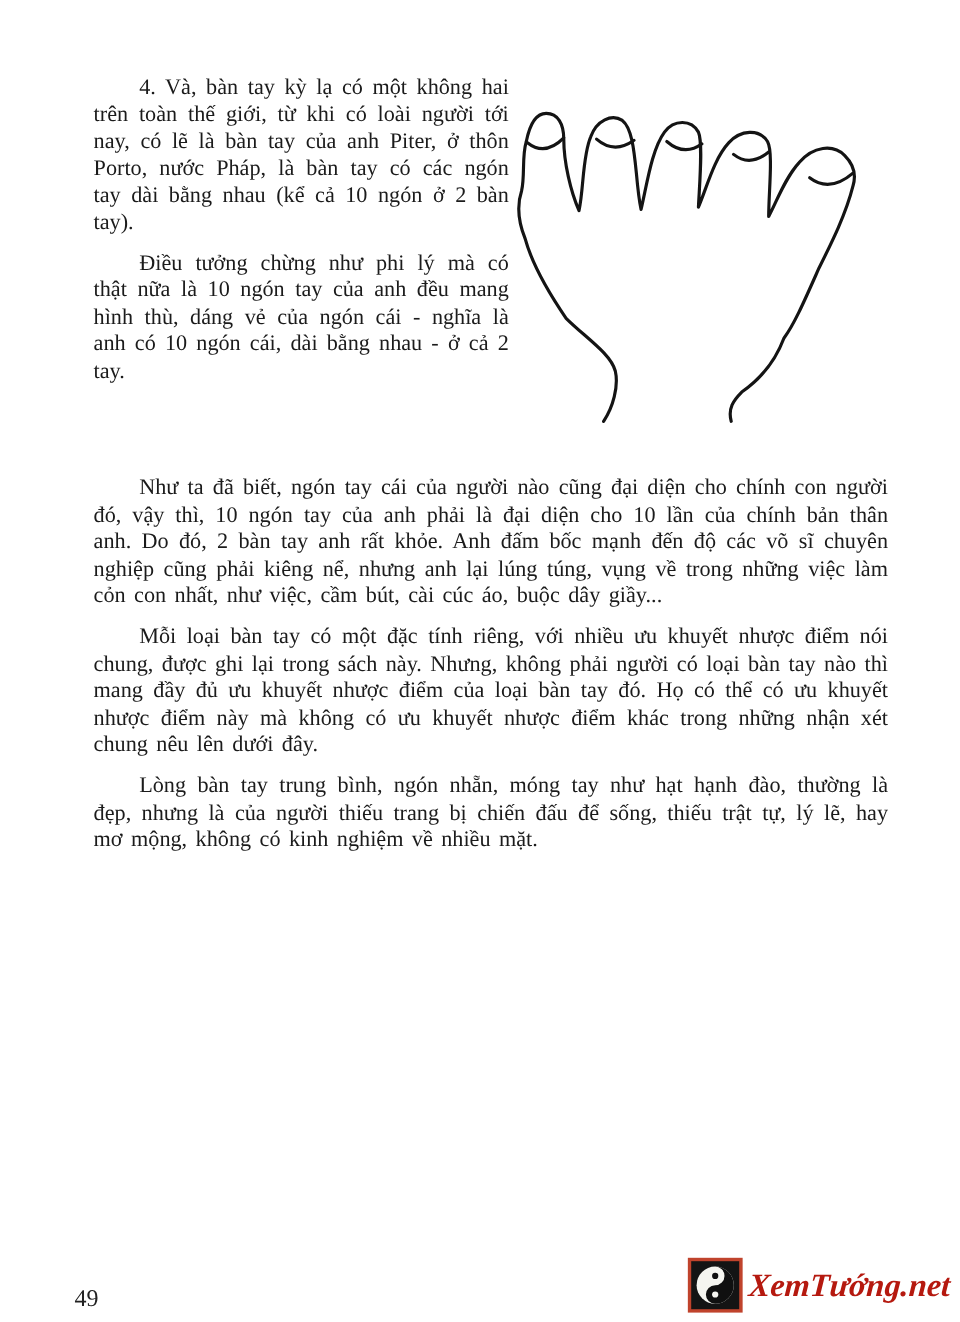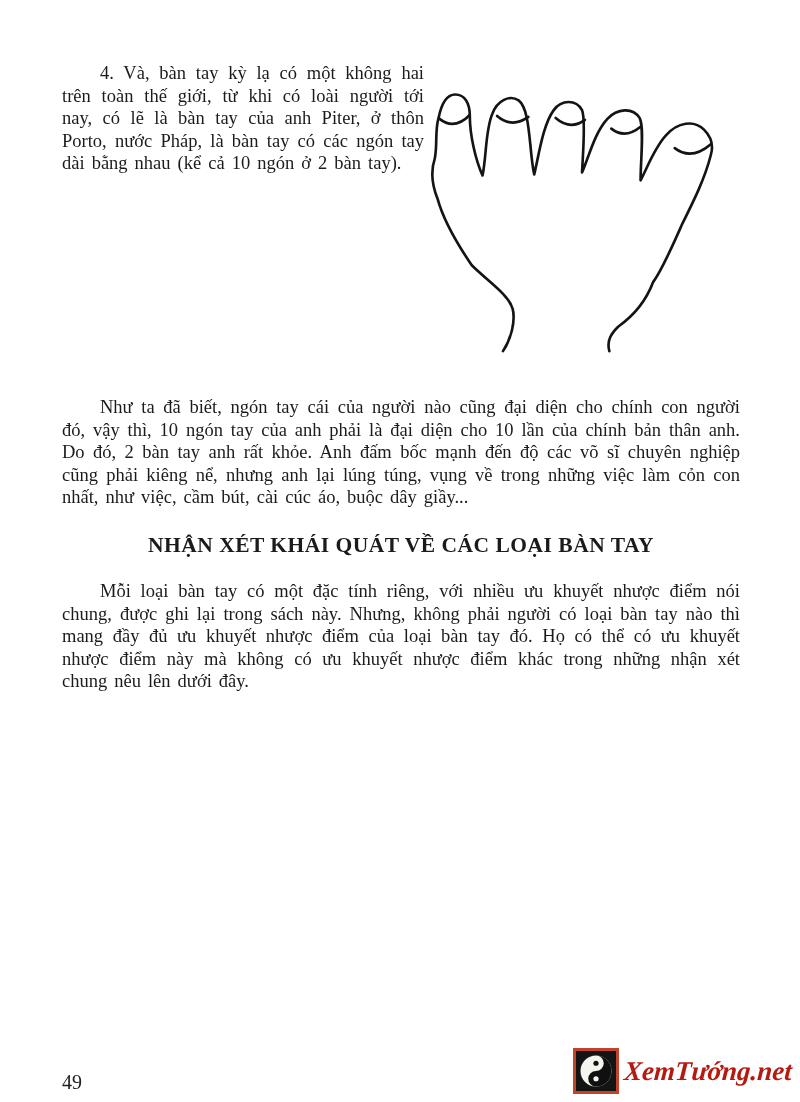--- a/index.html
+++ b/index.html
@@ -7,21 +7,21 @@
     width: 800px; height: 1102px;
     background: #ffffff;
     font-family: "Liberation Serif", serif;
     color: #1b1b1b;
     position: relative;
     overflow: hidden;
   }
   .page { padding: 62px 60px 0 62px; }
 
   .para {
-    margin: 0 0 11px 0;
+    margin: 0 0 11px 16px;
     text-align: justify;
     font-size: 18.5px;
     line-height: 22.6px;
     word-spacing: 0.13em;
   }
   .indent { text-indent: 38px; }
 
   .top-section { display: flex; }
   .col-left { width: 362px; flex: none; }
   .figure-wrap {
@@ -69,20 +69,21 @@
   svg { display: block; }
 </style>
 </head>
 <body>
 
 <div class="page">
 
   <div class="top-section">
     <div class="col-left">
       <p class="para indent">4. Và, bàn tay kỳ lạ có một không hai trên toàn thế giới, từ khi có loài người tới nay, có lẽ là bàn tay của anh Piter, ở thôn Porto, nước Pháp, là bàn tay có các ngón tay dài bằng nhau (kể cả 10 ngón ở 2 bàn tay).</p>
+      <p class="para indent">Điều tưởng chừng như phi lý mà có thật nữa là 10 ngón tay của anh đều mang hình thù, dáng vẻ của ngón cái - nghĩa là anh có 10 ngón cái, dài bằng nhau - ở cả 2 tay.</p>
     </div>
     <div class="figure-wrap">
       <svg width="318" height="322" viewBox="0 0 320 330" fill="none" stroke="#141414" stroke-width="2.7" stroke-linecap="round" stroke-linejoin="round">
         <path d="M 78,284
                  C 86,272 91,254 88,241
                  C 84,226 62,212 46,196
                  C 31,174 17,150 11,128
                  C 5,113 4,99 8,87
                  C 11,74 8,58 12,45
                  C 15,30 20,21 29,21
@@ -109,25 +110,25 @@
         <path d="M 72,43 Q 87,56 104,44"></path>
         <path d="M 132,45 Q 147,58 162,47"></path>
         <path d="M 189,56 Q 203,67 219,54"></path>
         <path d="M 254,76 Q 271,89 291,72"></path>
       </svg>
     </div>
   </div>
 
   <p class="para indent">Như ta đã biết, ngón tay cái của người nào cũng đại diện cho chính con người đó, vậy thì, 10 ngón tay của anh phải là đại diện cho 10 lần của chính bản thân anh. Do đó, 2 bàn tay anh rất khỏe. Anh đấm bốc mạnh đến độ các võ sĩ chuyên nghiệp cũng phải kiêng nể, nhưng anh lại lúng túng, vụng về trong những việc làm cỏn con nhất, như việc, cầm bút, cài cúc áo, buộc dây giầy...</p>
 
-  <h1 class="chapter-heading">NHẬN XÉT KHÁI QUÁT VỀ CÁC LOẠI BÀN TAY</h1>
 
   <p class="para indent">Mỗi loại bàn tay có một đặc tính riêng, với nhiều ưu khuyết nhược điểm nói chung, được ghi lại trong sách này. Nhưng, không phải người có loại bàn tay nào thì mang đầy đủ ưu khuyết nhược điểm của loại bàn tay đó. Họ có thể có ưu khuyết nhược điểm này mà không có ưu khuyết nhược điểm khác trong những nhận xét chung nêu lên dưới đây.</p>
 
 
+  <p class="para indent">Lòng bàn tay trung bình, ngón nhẵn, móng tay như hạt hạnh đào, thường là đẹp, nhưng là của người thiếu trang bị chiến đấu để sống, thiếu trật tự, lý lẽ, hay mơ mộng, không có kinh nghiệm về nhiều mặt.</p>
 
 </div>
 
 <div class="footer">
   <span class="page-number">49</span>
   <div class="watermark">
     <svg width="46" height="46" viewBox="0 0 46 46">
       <rect x="1.5" y="1.5" width="43" height="43" fill="#141414" stroke="#c0432c" stroke-width="3"></rect>
       <circle cx="23" cy="23" r="15.5" fill="#f5f5f0"></circle>
       <path d="M23,7.5 a15.5,15.5 0 0 1 0,31 a7.75,7.75 0 0 1 0,-15.5 a7.75,7.75 0 0 0 0,-15.5" fill="#101010"></path>

